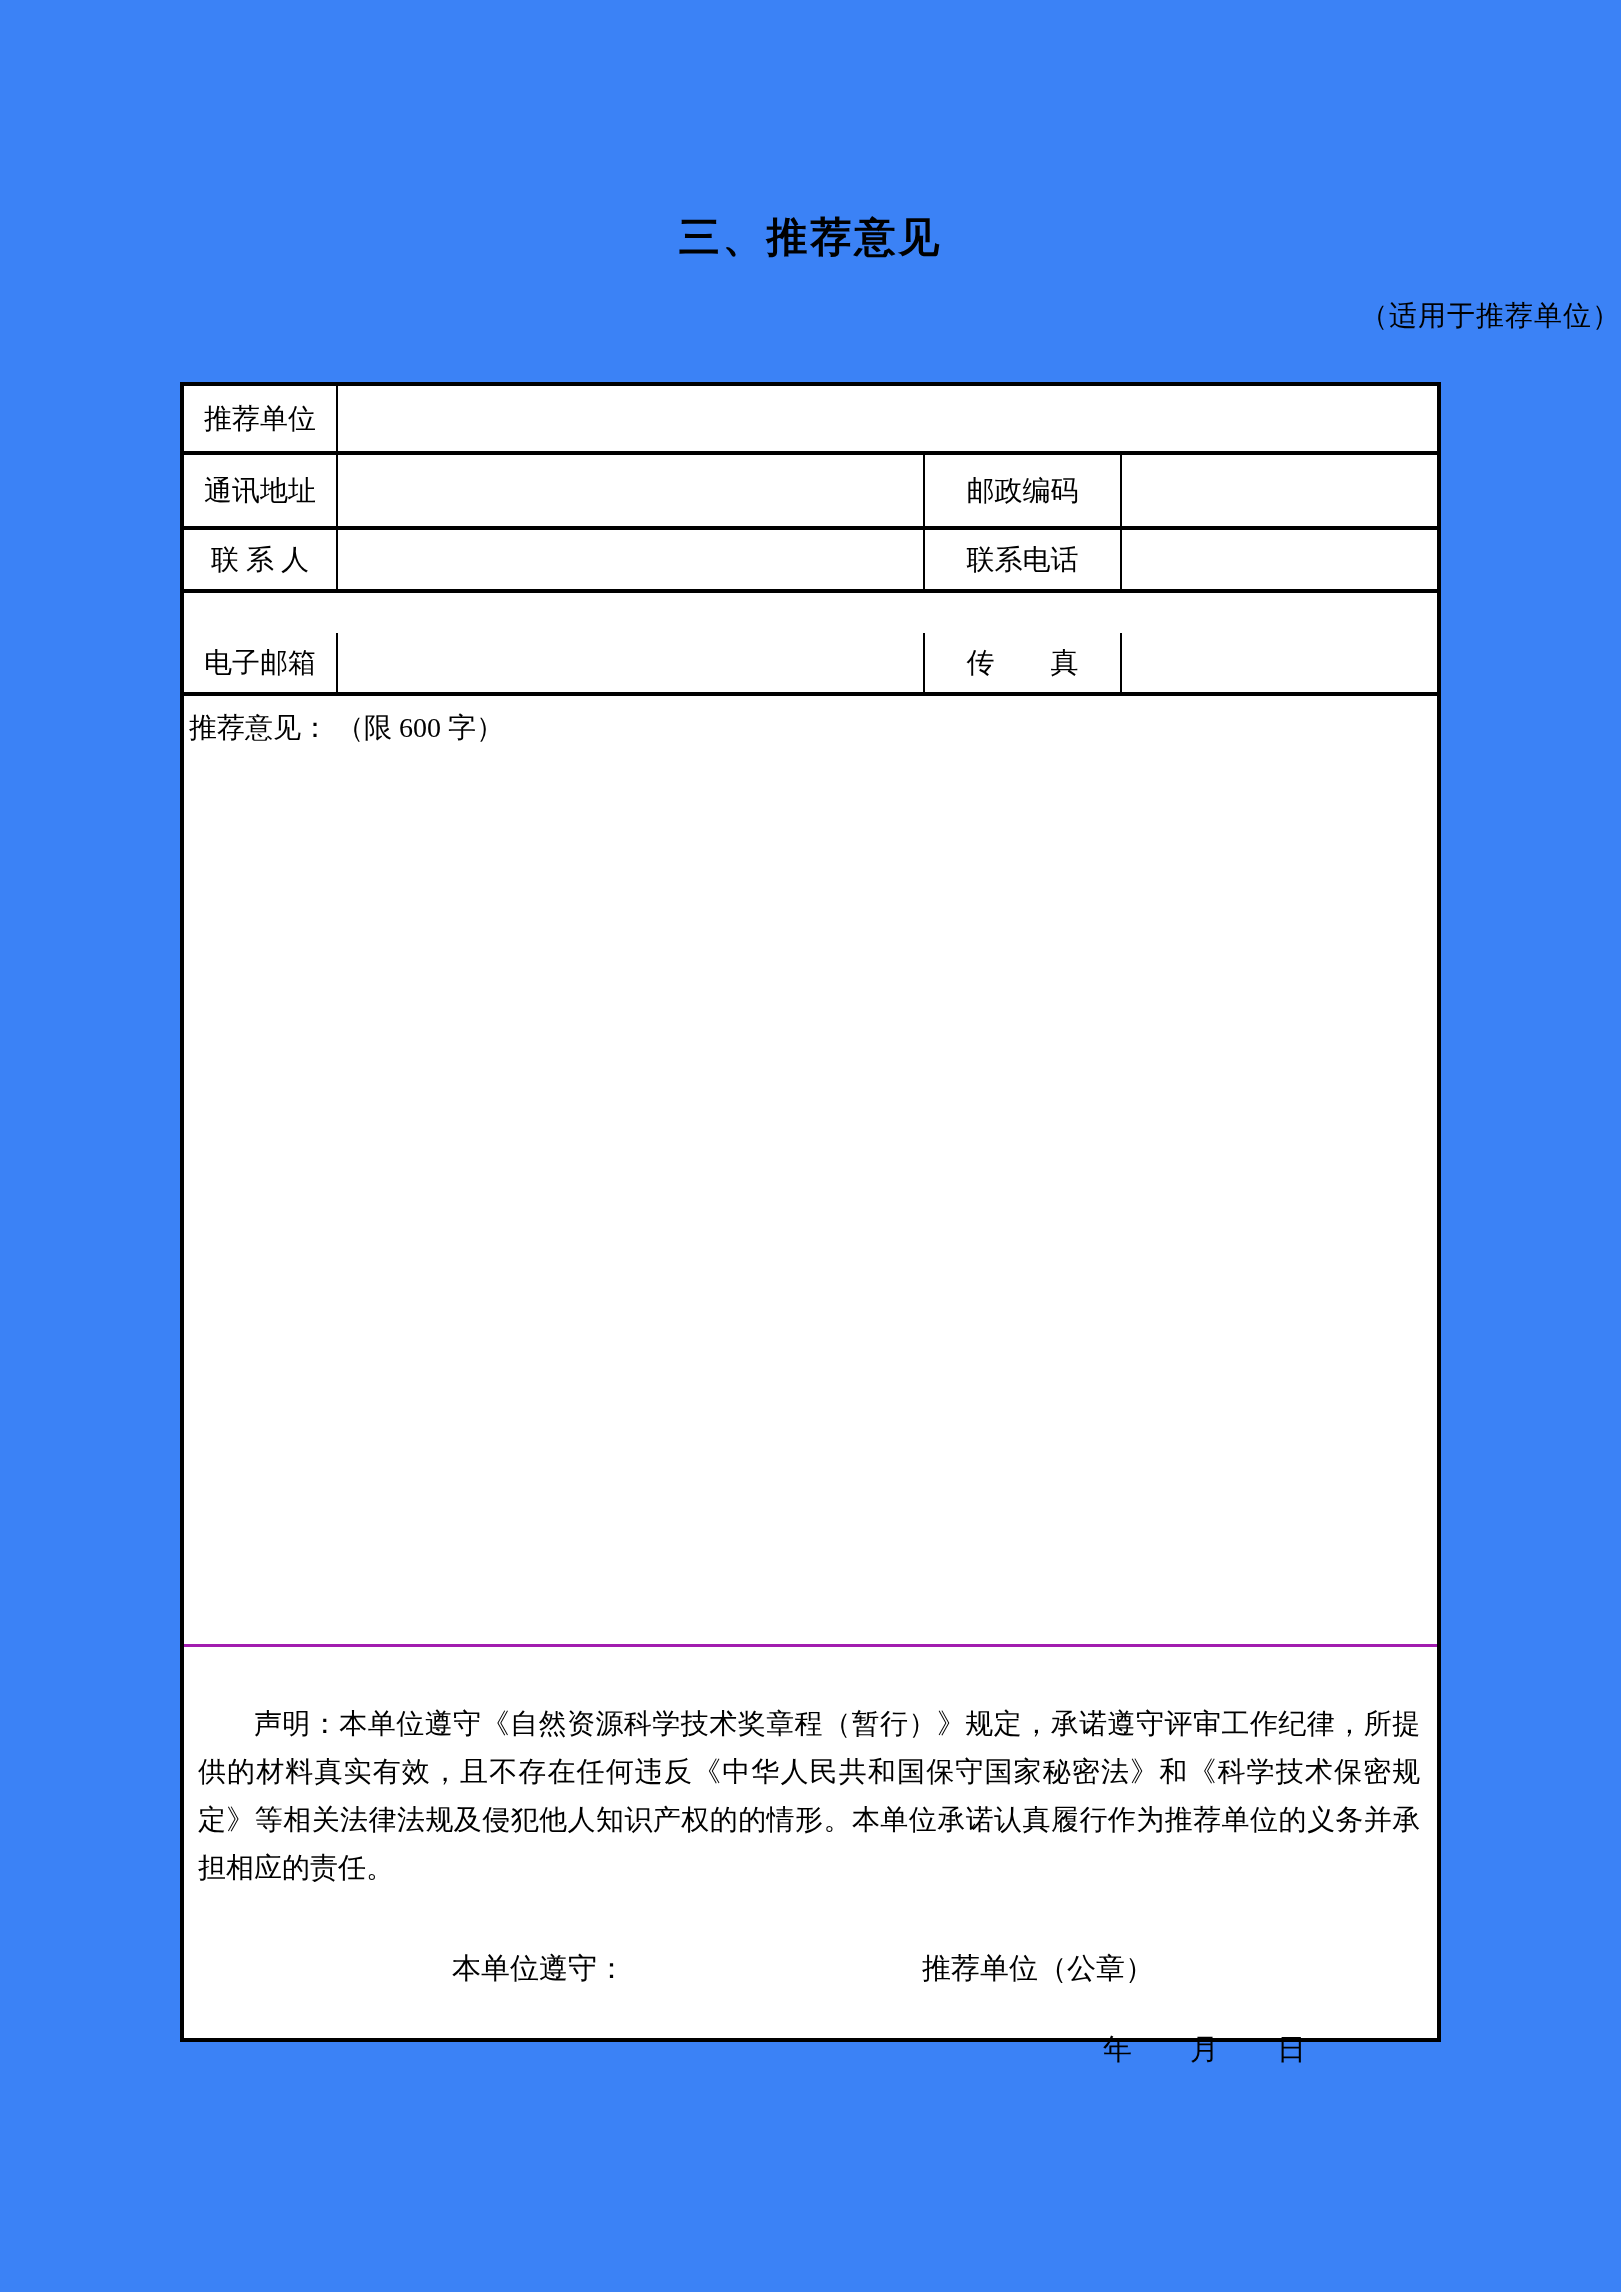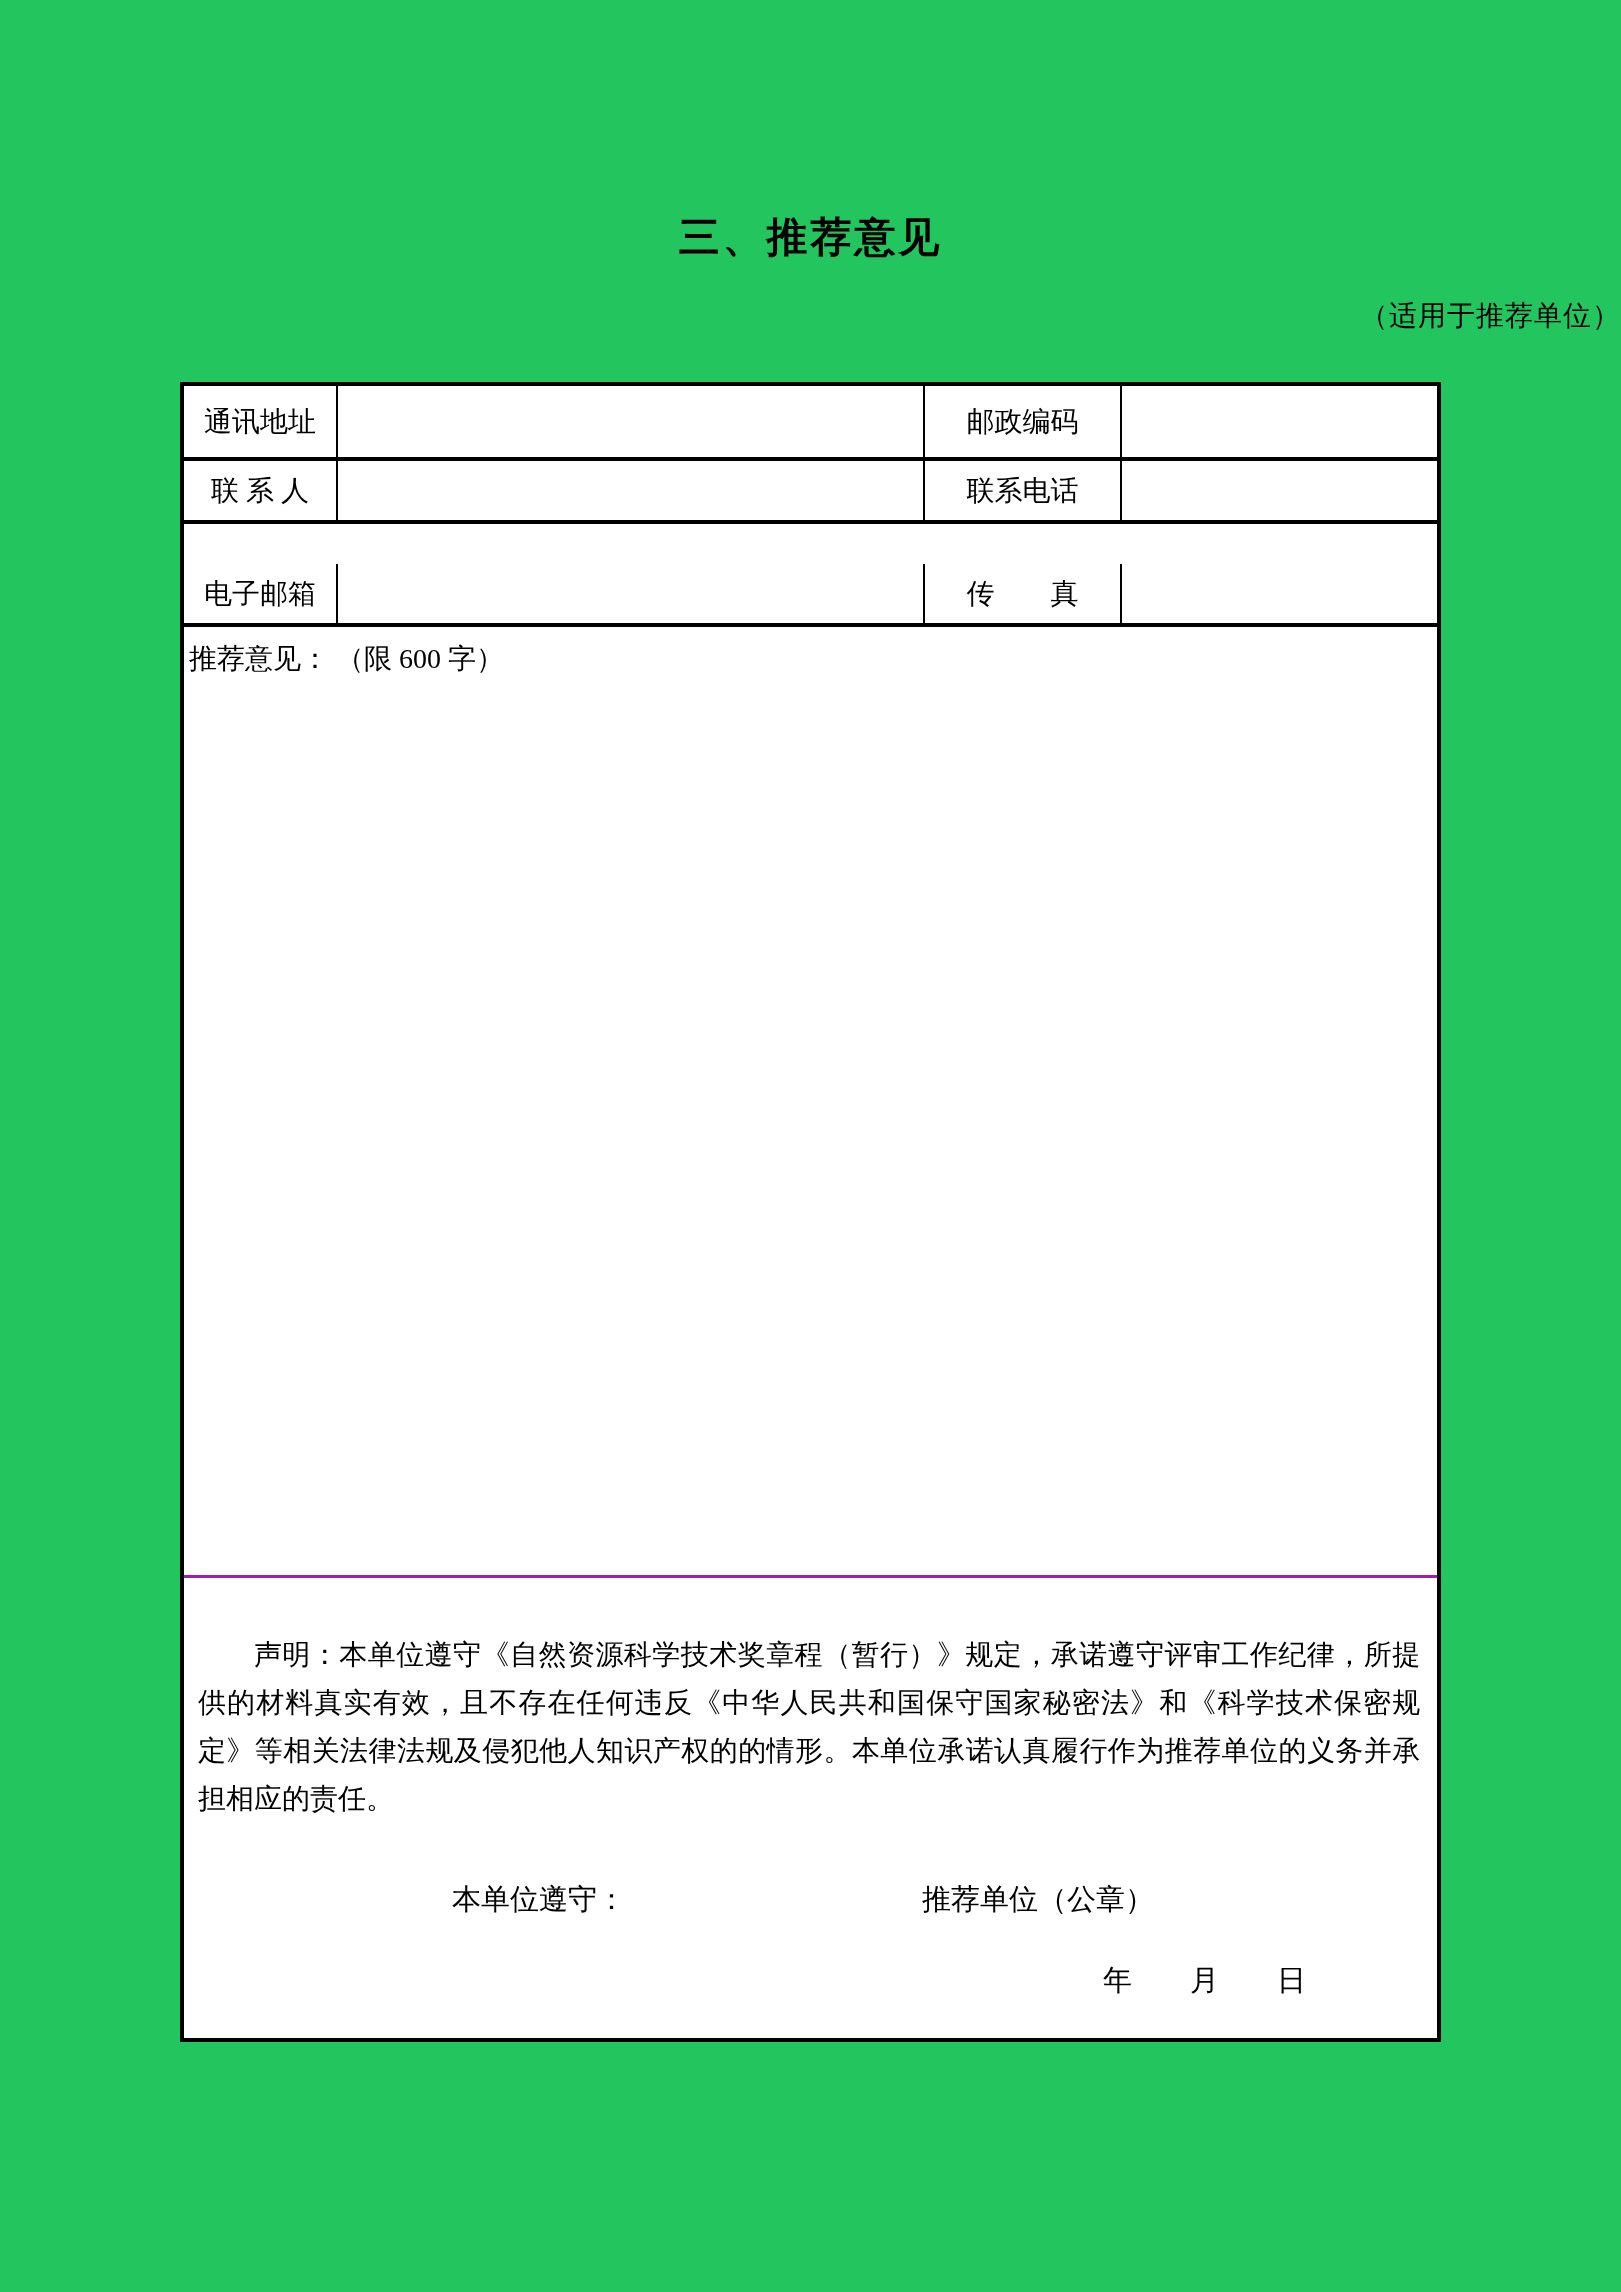--- a/index.html
+++ b/index.html
@@ -5,21 +5,21 @@
   html, body {
     margin: 0;
     padding: 0;
     background: #e8e8e8;
   }
   .page {
     position: relative;
     width: 1621px;
     height: 2293px;
     margin: 0 auto;
-    background: #22c55e;
+    background: #3b82f6;
     color: #000000;
     font-family: "Liberation Serif", "DejaVu Serif", serif;
     overflow: hidden;
   }
   .doc-title {
     position: absolute;
     top: 210px;
     left: 0;
     width: 100%;
     margin: 0;
@@ -125,20 +125,24 @@
 </head>
 <body>
 
 <div class="page">
 
   <h1 class="doc-title">三、推荐意见</h1>
   <div class="doc-subtitle">（适用于推荐单位）</div>
 
   <div class="form-table">
 
+    <div class="trow row1">
+      <div class="tcell label1">推荐单位</div>
+      <div class="tcell value-wide"></div>
+    </div>
 
     <div class="trow row2">
       <div class="tcell label1">通讯地址</div>
       <div class="tcell value1"></div>
       <div class="tcell label2">邮政编码</div>
       <div class="tcell value2"></div>
     </div>
 
     <div class="trow row3">
       <div class="tcell label1">联 系 人</div>

